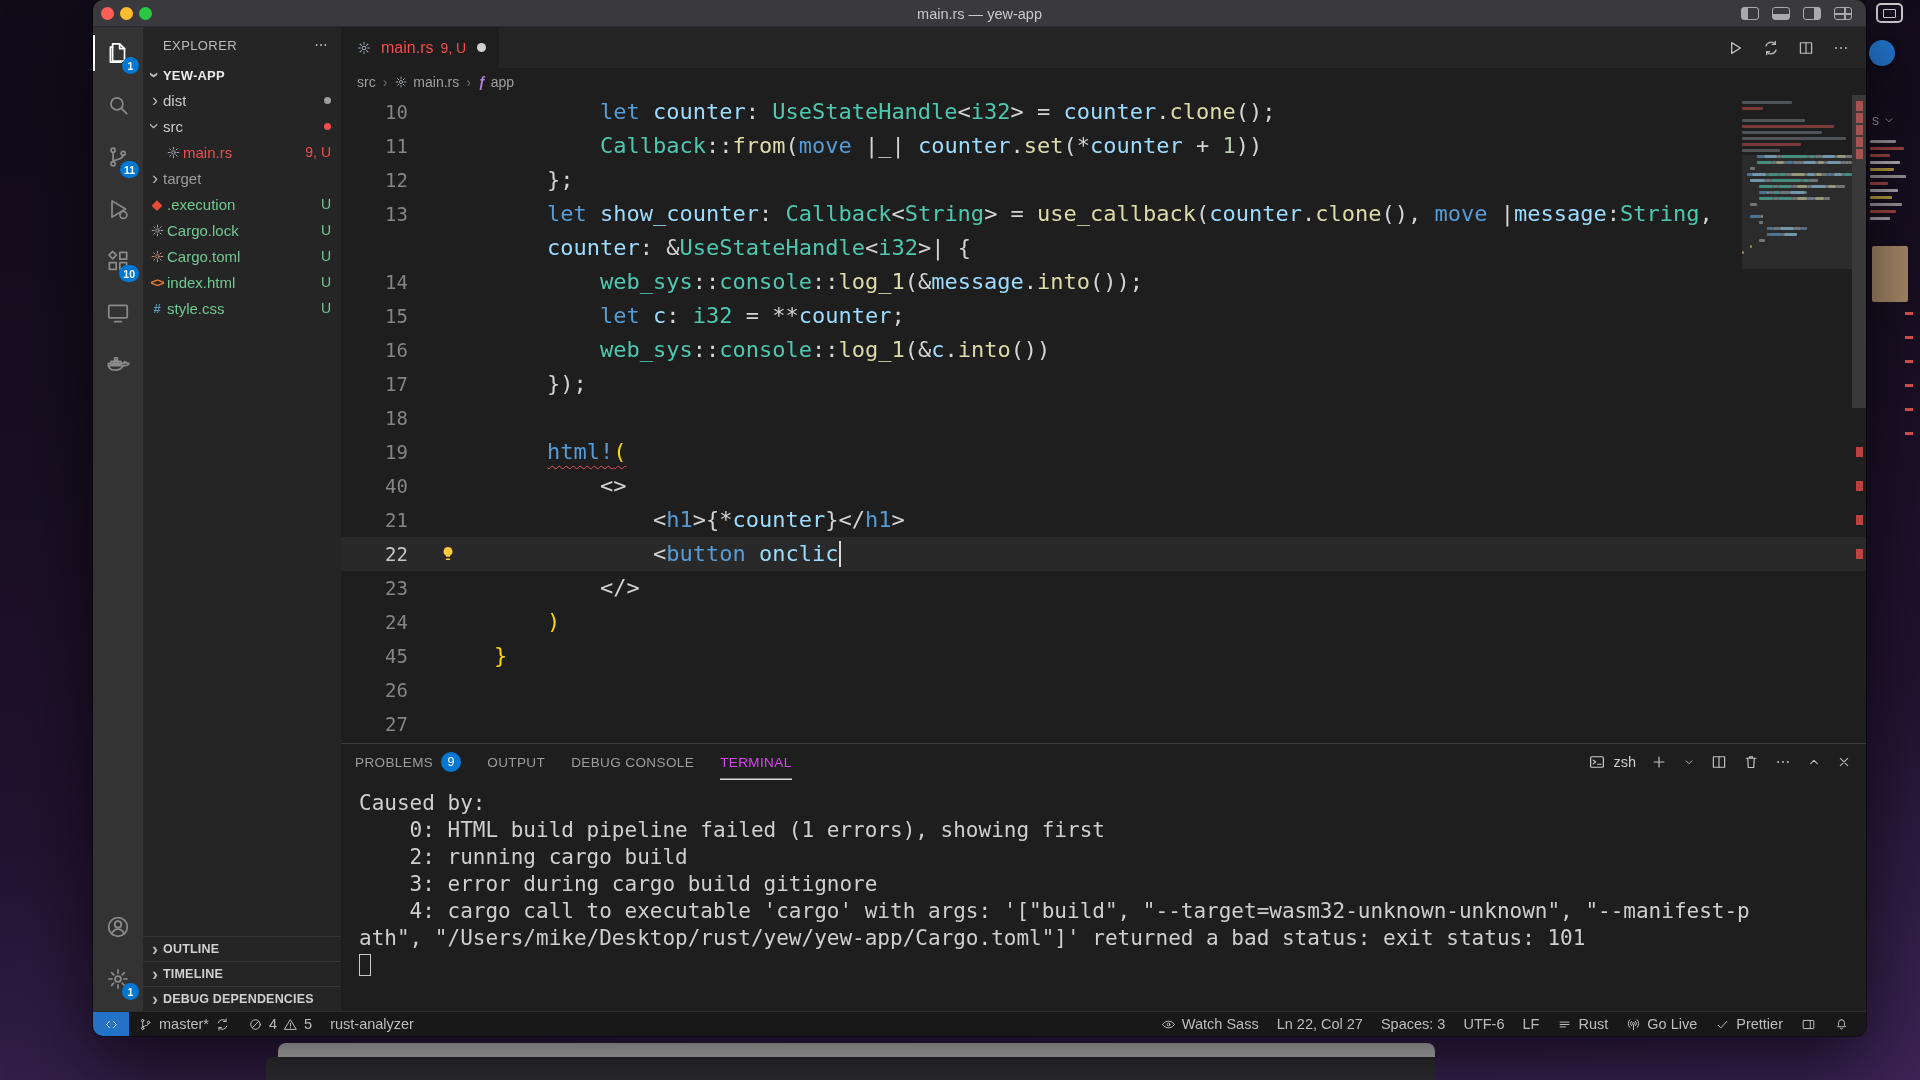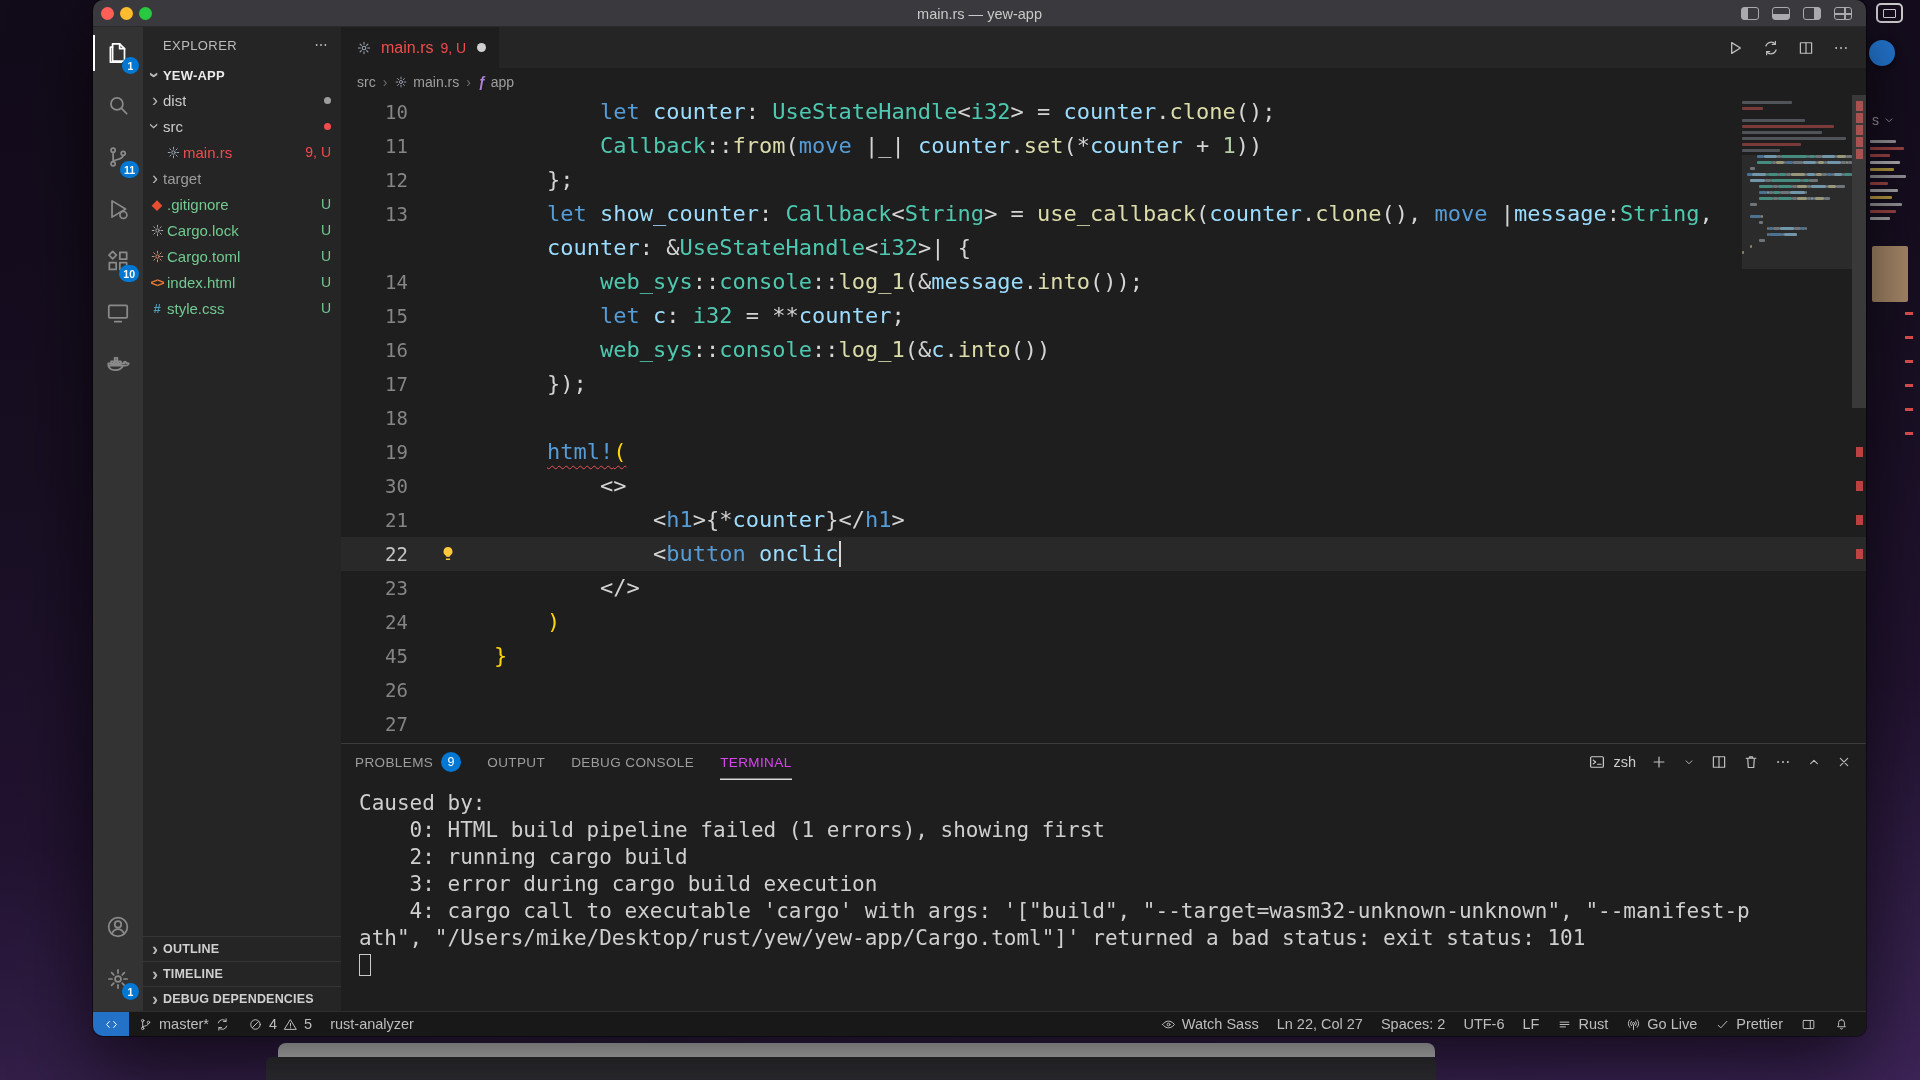--- a/index.html
+++ b/index.html
@@ -315,21 +315,21 @@
             <span class="tree-sp"></span>
             <span class="tree-badge" style="color: rgb(241, 76, 76);">9, U</span>
           </div>
           <div class="tree-row" style="padding-left: 4px;">
             <span class="chev">›</span>
             <span class="tree-label" style="color: rgb(156, 156, 156);">target</span>
             <span class="tree-sp"></span>
           </div>
           <div class="tree-row" style="padding-left: 4px;">
             <span class="fic txt" style="color:#e84e31">◆</span>
-            <span class="tree-label" style="color: rgb(115, 201, 145);">.gitignore</span>
+            <span class="tree-label" style="color: rgb(115, 201, 145);">.execution</span>
             <span class="tree-sp"></span>
             <span class="tree-badge" style="color: rgb(115, 201, 145);">U</span>
           </div>
           <div class="tree-row" style="padding-left: 4px;">
             <span class="fic svgic svg15" style="color:#a8a8a8">
               <svg viewBox="0 0 24 24" fill="none" stroke="currentColor" stroke-width="1.6" stroke-linecap="round" stroke-linejoin="round">
                 <circle cx="12" cy="12" r="2.7"></circle>
                 <path d="M12 3.6v2.9M12 17.5v2.9M3.6 12h2.9M17.5 12h2.9M6.1 6.1l2 2M15.9 15.9l2 2M17.9 6.1l-2 2M8.1 15.9l-2 2"></path>
               </svg>
             </span>
@@ -490,21 +490,21 @@
               <div class="lnum">18</div>
               <div class="lglyph"></div>
               <pre class="lcode"></pre>
             </div>
             <div class="crow">
               <div class="lnum">19</div>
               <div class="lglyph"></div>
               <pre class="lcode"><span class="tk-ws">    </span><span class="tk-kw tk-sq">html!</span><span class="tk-b1 tk-sq">(</span></pre>
             </div>
             <div class="crow">
-              <div class="lnum">30</div>
+              <div class="lnum">40</div>
               <div class="lglyph"></div>
               <pre class="lcode"><span class="tk-ws">        </span><span class="tk-pun">&lt;&gt;</span></pre>
             </div>
             <div class="crow">
               <div class="lnum">21</div>
               <div class="lglyph"></div>
               <pre class="lcode"><span class="tk-ws">            </span><span class="tk-pun">&lt;</span><span class="tk-tag">h1</span><span class="tk-pun">&gt;{*</span><span class="tk-var">counter</span><span class="tk-pun">}&lt;/</span><span class="tk-tag">h1</span><span class="tk-pun">&gt;</span></pre>
             </div>
             <div class="crow current">
               <div class="lnum">22</div>
@@ -796,21 +796,21 @@
                 <svg viewBox="0 0 24 24" fill="none" stroke="currentColor" stroke-width="1.6" stroke-linecap="round" stroke-linejoin="round">
                   <path d="M6.5 6.5l11 11M17.5 6.5l-11 11"></path>
                 </svg>
               </span>
           </div>
         </div>
         <div class="terminal" id="term">
             <div class="trow">Caused by:</div>
             <div class="trow">    0: HTML build pipeline failed (1 errors), showing first</div>
             <div class="trow">    2: running cargo build</div>
-            <div class="trow">    3: error during cargo build execution</div>
+            <div class="trow">    3: error during cargo build gitignore</div>
             <div class="trow">    4: cargo call to executable 'cargo' with args: '["build", "--target=wasm32-unknown-unknown", "--manifest-p</div>
             <div class="trow">ath", "/Users/mike/Desktop/rust/yew/yew-app/Cargo.toml"]' returned a bad status: exit status: 101</div>
             <div class="trow"><span class="tcursor"></span></div>
           </div>
       </div>
     </div>
   </div>
 
   <div class="statusbar">
     <div class="sb-left" id="sb-left">
@@ -865,21 +865,21 @@
               <path d="M2.5 12S6.2 6.6 12 6.6 21.5 12 21.5 12 17.8 17.4 12 17.4 2.5 12 2.5 12z"></path>
               <circle cx="12" cy="12" r="2.3"></circle>
             </svg>
           </span>
           <span>Watch Sass</span>
         </div>
         <div class="sb-item">
           <span>Ln 22, Col 27</span>
         </div>
         <div class="sb-item">
-          <span>Spaces: 2</span>
+          <span>Spaces: 3</span>
         </div>
         <div class="sb-item">
           <span>UTF-6</span>
         </div>
         <div class="sb-item">
           <span>LF</span>
         </div>
         <div class="sb-item">
           <span class="svgic svg15">
             <svg viewBox="0 0 24 24" fill="none" stroke="currentColor" stroke-width="1.6" stroke-linecap="round" stroke-linejoin="round">

